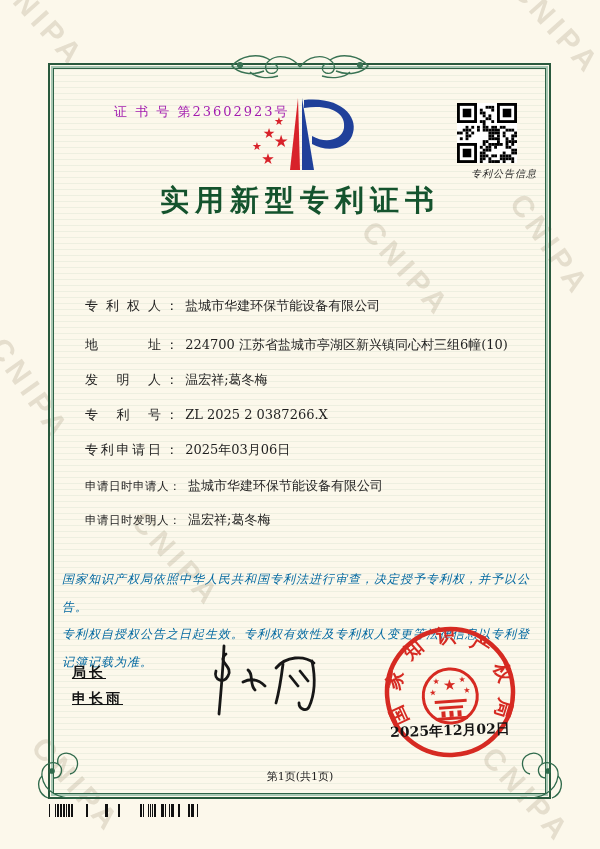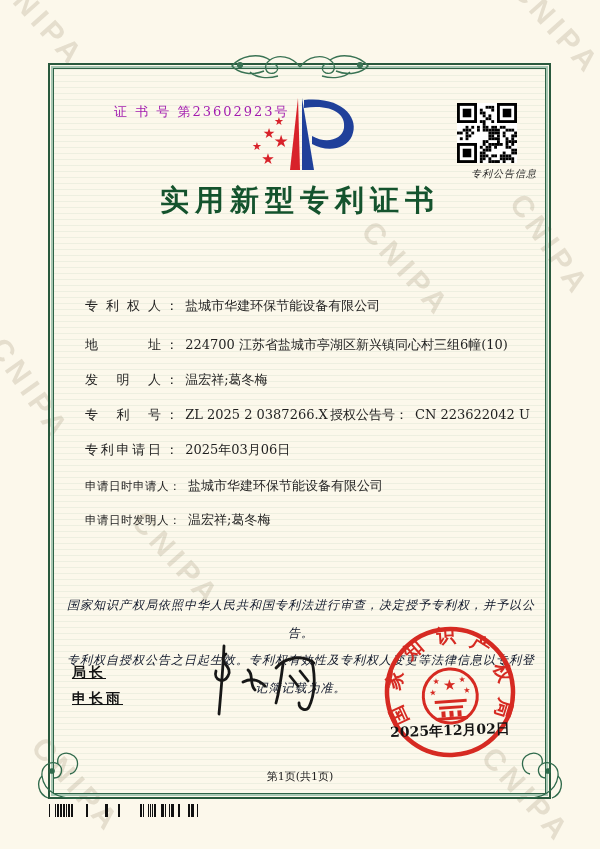--- a/index.html
+++ b/index.html
@@ -32,22 +32,22 @@
   .qr-caption{position:absolute;left:437px;top:167px;width:100px;text-align:right;
          font-size:10px;font-style:italic;color:#2a2a2a;letter-spacing:1px;}
 
   .row{position:absolute;left:85px;font-size:13px;color:#1f1f1f;white-space:nowrap;}
   .lbl{display:inline-block;width:76px;text-align:justify;text-align-last:justify;
        text-justify:inter-character;vertical-align:bottom;}
   .lbl-long{font-size:11.5px;letter-spacing:0.5px;}
   .val{margin-left:7px;}
   .col2{position:absolute;left:245px;top:0;white-space:nowrap;}
 
-  .legal{position:absolute;left:62px;top:566px;width:478px;text-align:center;
-         font-size:12px;font-style:italic;line-height:2.3;color:#0f172a;letter-spacing:1px;margin-top:26px;}
+  .legal{position:absolute;left:62px;top:566px;width:478px;
+         font-size:12px;font-style:italic;line-height:2.3;color:#0369a1;letter-spacing:1px;}
 
   .director{position:absolute;left:72px;font-family:"Liberation Sans",sans-serif;
             font-weight:600;font-size:14px;letter-spacing:3px;color:#141414;text-decoration:underline;}
   .signature{position:absolute;left:186px;top:640px;width:150px;height:80px;}
 
   .seal{position:absolute;left:382px;top:624px;width:136px;height:136px;transform:rotate(-4deg);}
   .seal-date{position:absolute;left:382px;top:722px;width:136px;text-align:center;
              font-size:14px;font-weight:700;color:#151515;transform:rotate(-2deg);}
 
   .footer-page{position:absolute;left:0;top:769px;width:100%;text-align:center;
@@ -261,23 +261,20 @@
     <span class="lbl">地址</span>
     <span>：</span><span class="val">224700 江苏省盐城市亭湖区新兴镇同心村三组6幢(10)</span>
   </div>
   <div class="row" style="top:371px;">
     <span class="lbl">发明人</span>
     <span>：</span><span class="val">温宏祥;葛冬梅</span>
   </div>
   <div class="row" style="top:406px;width:470px;">
     <span class="lbl">专利号</span>
     <span>：</span><span class="val">ZL 2025 2 0387266.X</span>
-    <span class="col2">
-      <span>授权公告号</span><span>：</span><span class="val">CN 223622042 U</span>
-    </span>
   </div>
   <div class="row" style="top:441px;width:470px;">
     <span class="lbl">专利申请日</span>
     <span>：</span><span class="val">2025年03月06日</span>
   </div>
   <div class="row" style="top:511px;">
     <span class="lbl-long">申请日时发明人</span><span class="lbl-long">：</span><span class="val">温宏祥;葛冬梅</span>
   </div>
   <div class="row" style="top:477px;">
     <span class="lbl-long">申请日时申请人</span><span class="lbl-long">：</span><span class="val">盐城市华建环保节能设备有限公司</span>

